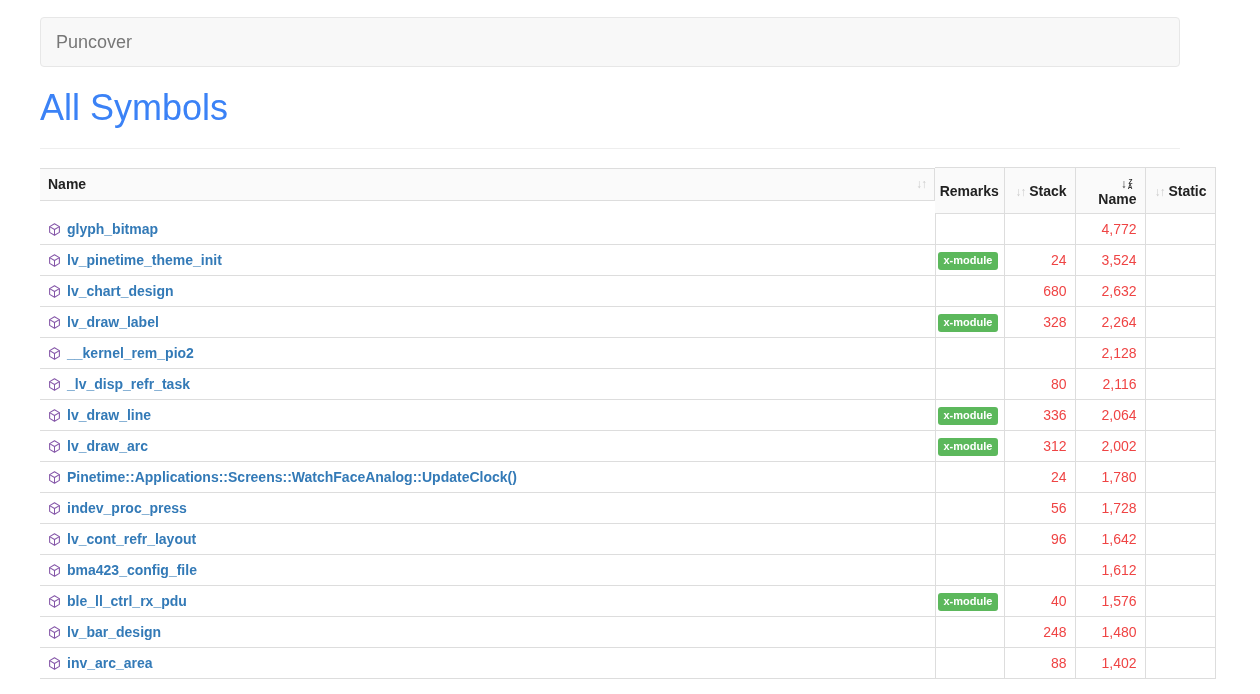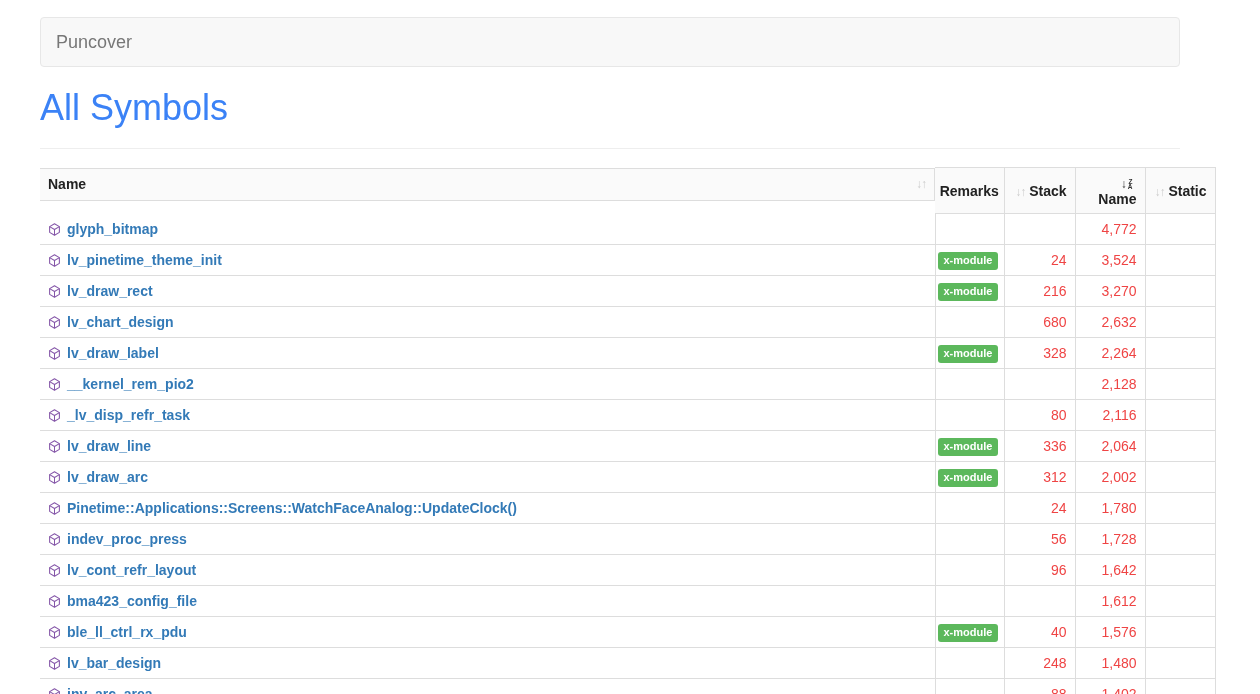--- a/index.html
+++ b/index.html
@@ -223,37 +223,20 @@
       </span><a class="sym-link">lv_pinetime_theme_init</a>
     </td>
     <td class="c-remarks vb">
       <span class="badge-xmodule">x-module</span>
     </td>
     <td class="c-stack vb">24</td>
     <td class="c-code vb">3,524</td>
     <td class="c-static vb vb-r"></td>
   </tr>
 
-  <tr>
-    <td class="c-name">
-      <span class="cube">
-        <svg viewBox="0 0 16 16" width="13" height="13" fill="none" stroke="#8456a8" stroke-width="1.3" stroke-linejoin="round">
-          <path d="M8 1 L14 4.5 V11.5 L8 15 L2 11.5 V4.5 Z"></path>
-          <path d="M2 4.5 L8 8 L14 4.5"></path>
-          <path d="M8 8 V15"></path>
-        </svg>
-      </span><a class="sym-link">lv_draw_rect</a>
-    </td>
-    <td class="c-remarks vb">
-      <span class="badge-xmodule">x-module</span>
-    </td>
-    <td class="c-stack vb">216</td>
-    <td class="c-code vb">3,270</td>
-    <td class="c-static vb vb-r"></td>
-  </tr>
 
   <tr>
     <td class="c-name">
       <span class="cube">
         <svg viewBox="0 0 16 16" width="13" height="13" fill="none" stroke="#8456a8" stroke-width="1.3" stroke-linejoin="round">
           <path d="M8 1 L14 4.5 V11.5 L8 15 L2 11.5 V4.5 Z"></path>
           <path d="M2 4.5 L8 8 L14 4.5"></path>
           <path d="M8 8 V15"></path>
         </svg>
       </span><a class="sym-link">lv_chart_design</a>

